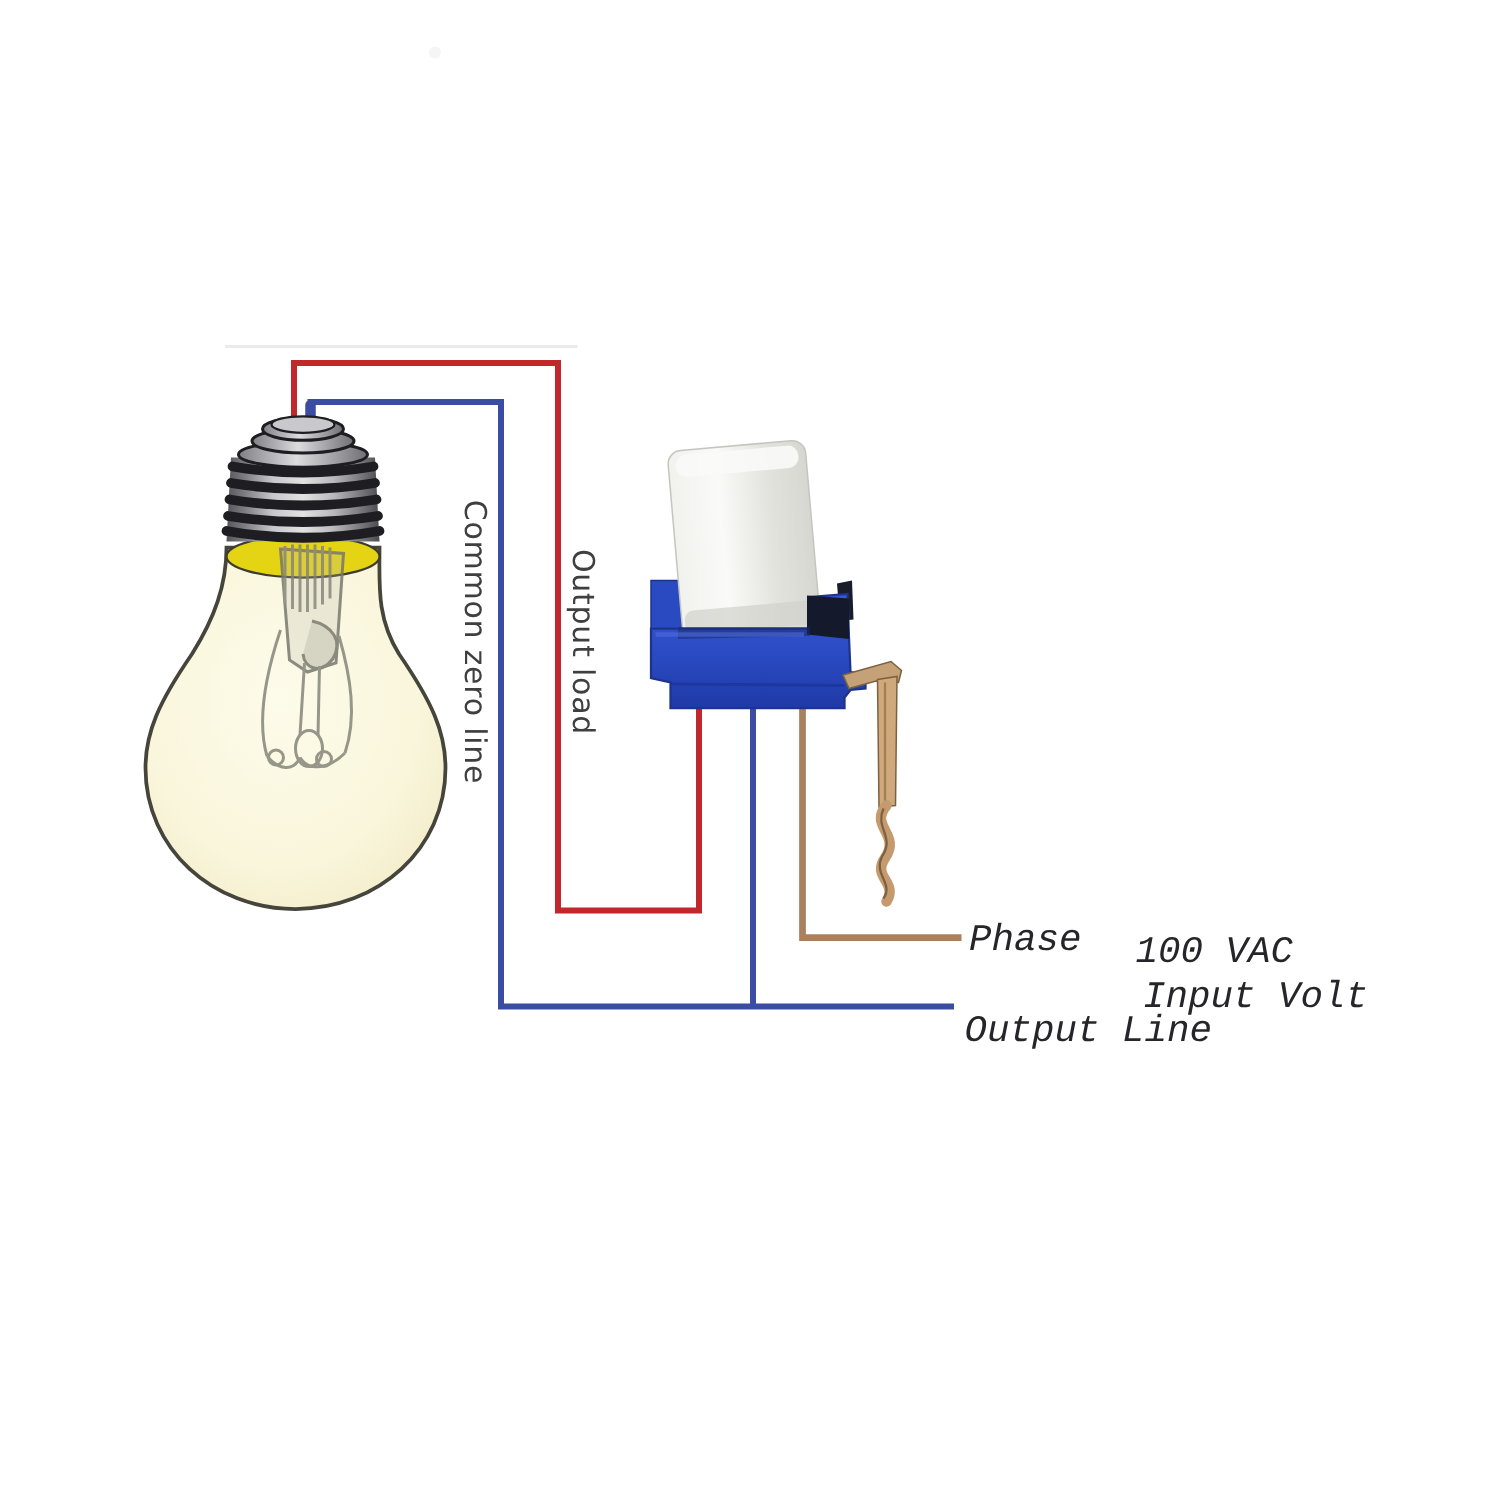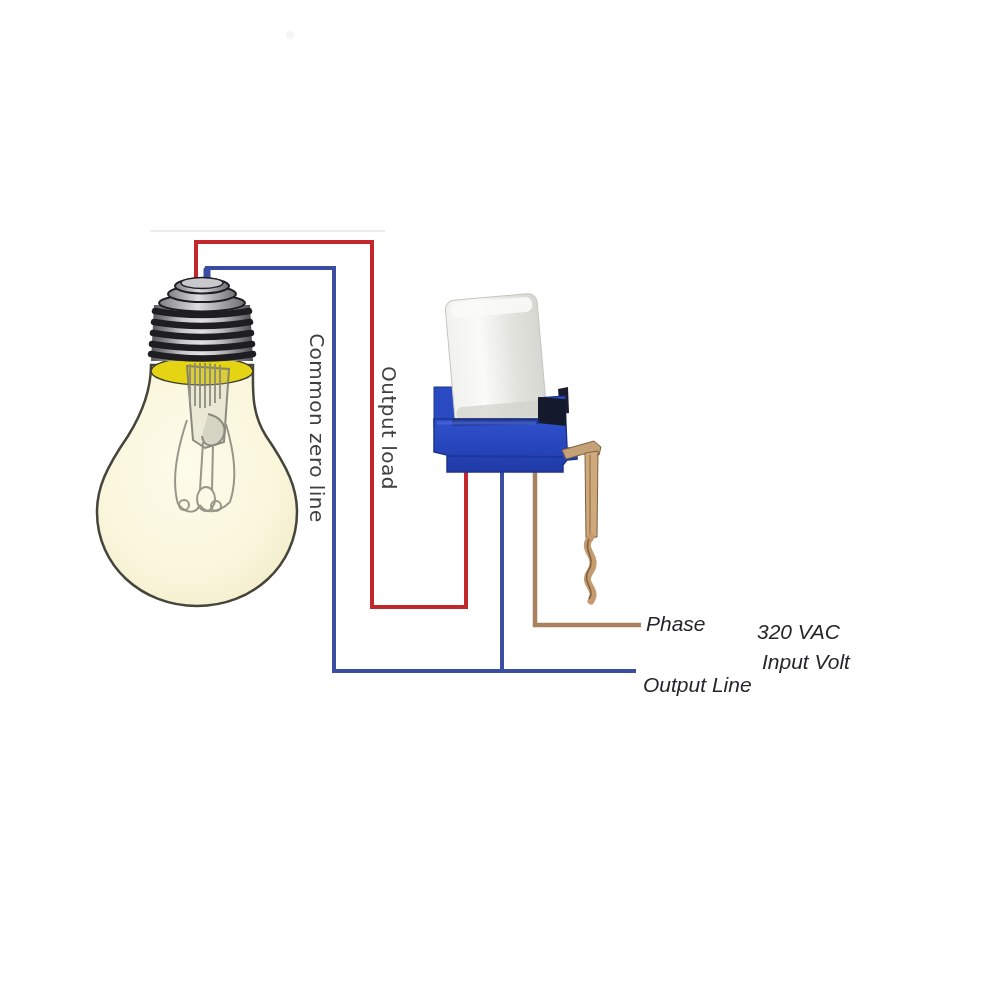--- a/index.html
+++ b/index.html
@@ -16,24 +16,24 @@
     font-family:"DejaVu Sans",sans-serif;
     color:#3f3f3f;
     white-space:nowrap;
     letter-spacing:0.5px;
     transform:translate(-50%,-50%) rotate(90deg);
   }
   #common-zero-label{left:317px;top:428px;font-size:20px;}
   #output-load-label{left:389px;top:428px;font-size:20px;}
   .i-label{
     position:absolute;
-    font-family:Liberation Sans, sans-serif;
+    font-family:Liberation Mono, monospace;
     font-style:italic;
     color:#26262a;
-    font-size:21px;
+    font-size:25px;
     white-space:nowrap;
   }
   #phase-label{left:646px;top:612px;}
   #vac-label{left:757px;top:620px;}
   #input-volt-label{left:762px;top:650px;}
   #neutral-label{left:643px;top:673px;}
 </style>
 </head>
 <body>
 
@@ -156,18 +156,18 @@
       </g>
     </g>
   </svg>
 
   <div class="v-label" id="common-zero-label">Common zero line</div>
 
   <div class="v-label" id="output-load-label">Output load</div>
 
   <div class="i-label" id="phase-label">Phase</div>
 
-  <div class="i-label" id="vac-label">320 VAC</div>
+  <div class="i-label" id="vac-label">100 VAC</div>
 
   <div class="i-label" id="input-volt-label">Input Volt</div>
 
   <div class="i-label" id="neutral-label">Output Line</div>
 </div>
 
 </body></html>

